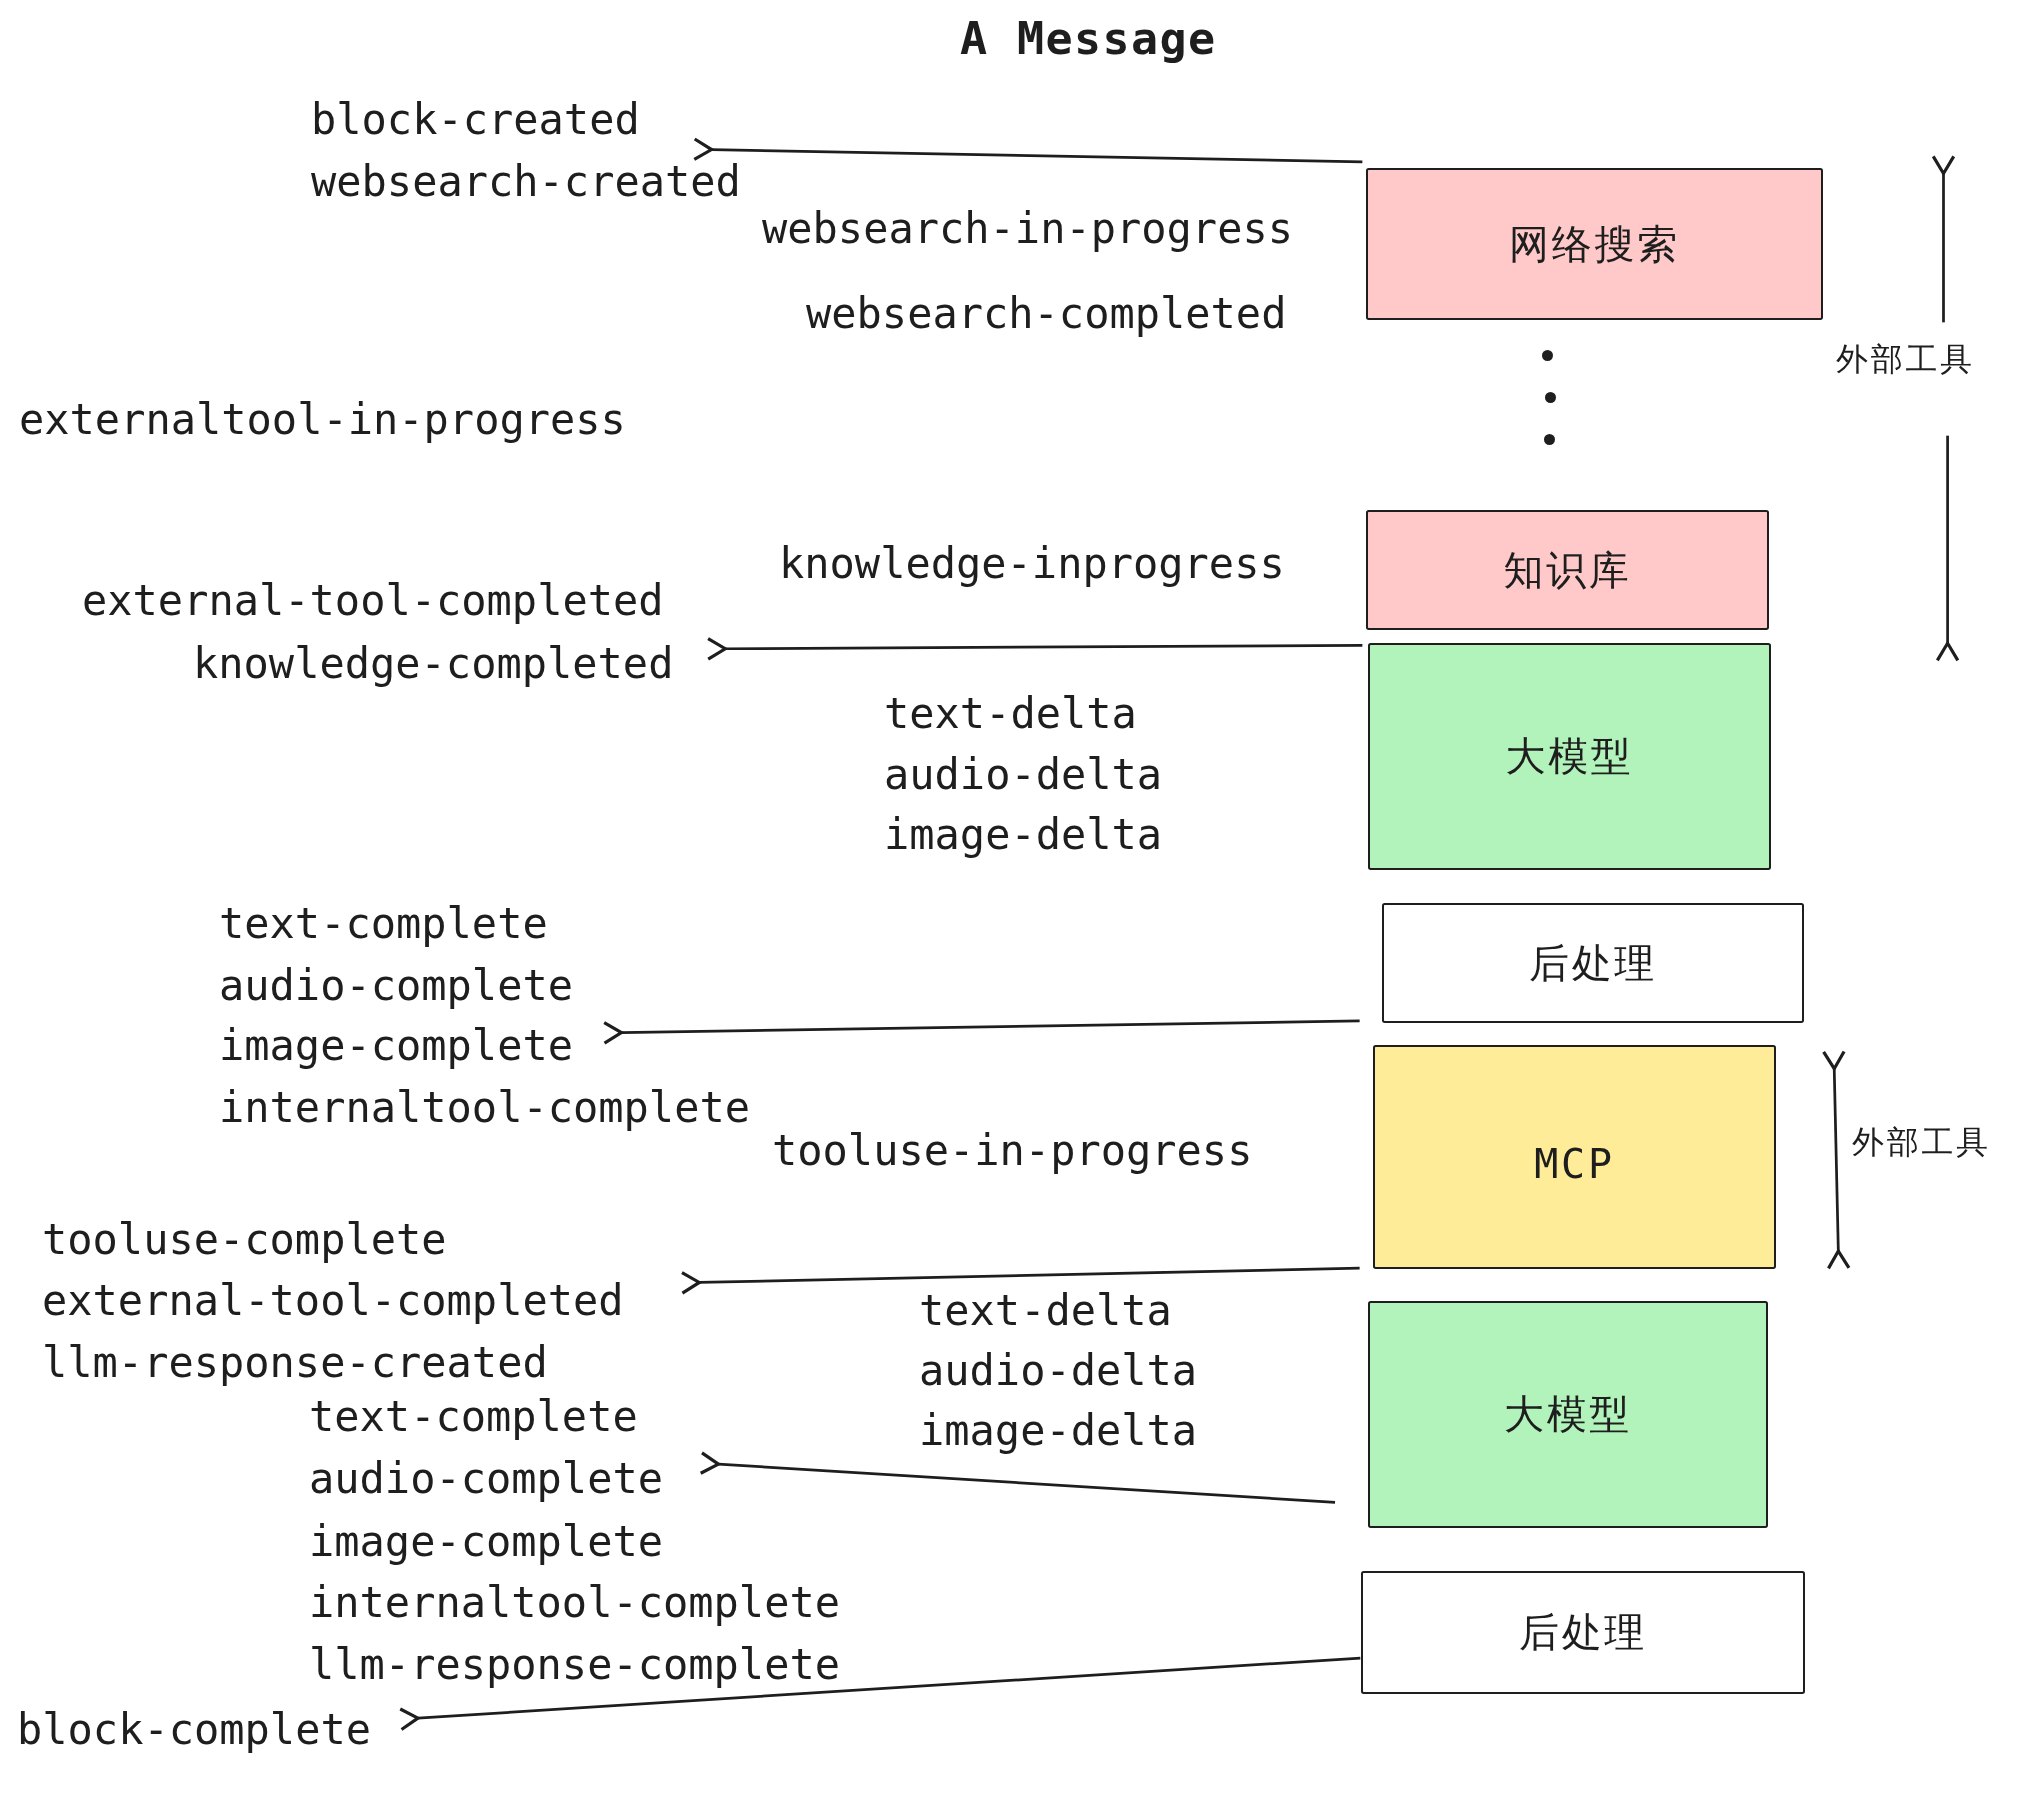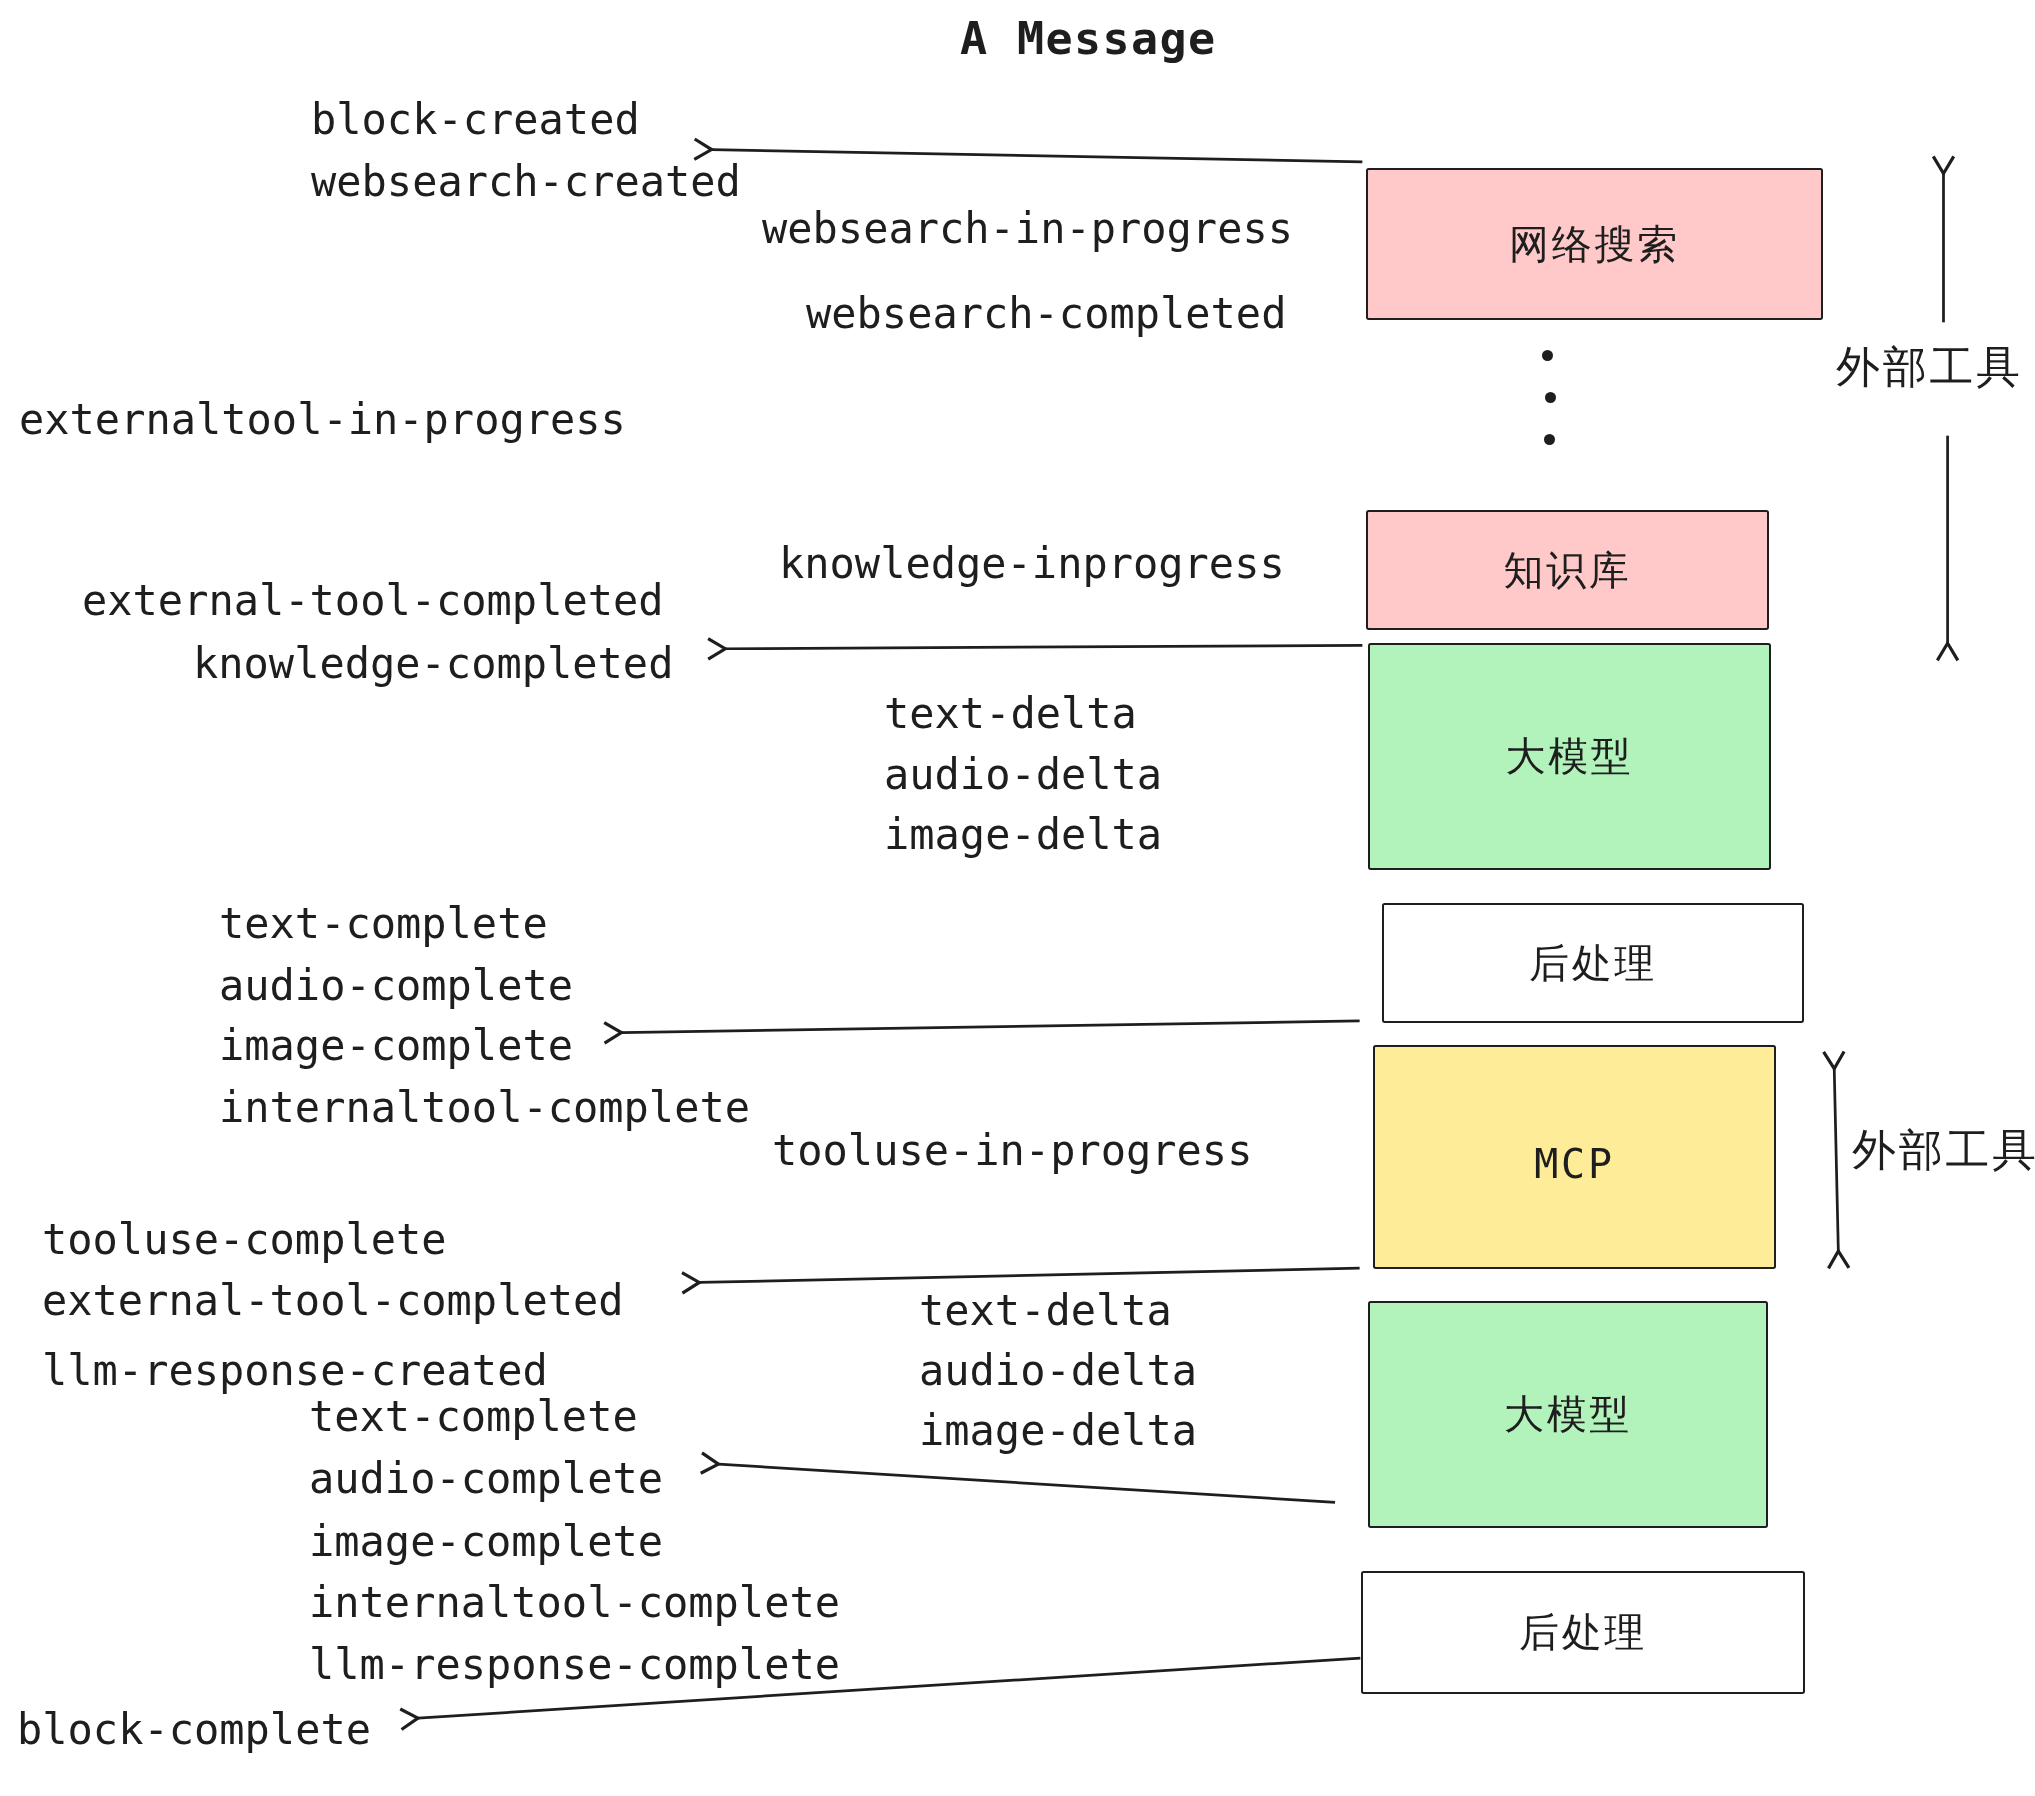--- a/index.html
+++ b/index.html
@@ -36,21 +36,21 @@
     box-sizing: border-box;
   }
   .box .box-label {
     font-size: 40px;
     font-family: "DejaVu Sans", "DejaVu Sans Mono", sans-serif;
     letter-spacing: 2.7px;
     white-space: nowrap;
   }
   .cjk {
     position: absolute;
-    font-size: 44px;
+    font-size: 32px;
     font-family: "DejaVu Sans", sans-serif;
     letter-spacing: 2.7px;
     white-space: nowrap;
   }
   .dot {
     position: absolute;
     width: 11px;
     height: 11px;
     border-radius: 50%;
     background: #1e1e1e;
@@ -85,21 +85,21 @@
 
   <div class="evt" style="left:219px;  top:900px;">text-complete</div>
   <div class="evt" style="left:219px;  top:962px;">audio-complete</div>
   <div class="evt" style="left:219px;  top:1022px;">image-complete</div>
   <div class="evt" style="left:219px;  top:1084px;">internaltool-complete</div>
 
   <div class="evt" style="left:772px; top:1127px;">tooluse-in-progress</div>
 
   <div class="evt" style="left:42px;   top:1216px;">tooluse-complete</div>
   <div class="evt" style="left:42px;   top:1277px;">external-tool-completed</div>
-  <div class="evt" style="left:42px;   top:1339px;margin-top:8px;">llm-response-created</div>
+  <div class="evt" style="left:42px;   top:1339px;">llm-response-created</div>
 
   <div class="evt" style="left:919px; top:1287px;">text-delta</div>
   <div class="evt" style="left:919px; top:1347px;">audio-delta</div>
   <div class="evt" style="left:919px; top:1407px;">image-delta</div>
 
   <div class="evt" style="left:309px;  top:1393px;">text-complete</div>
   <div class="evt" style="left:309px;  top:1455px;">audio-complete</div>
   <div class="evt" style="left:309px;  top:1518px;">image-complete</div>
   <div class="evt" style="left:309px;  top:1579px;">internaltool-complete</div>
   <div class="evt" style="left:309px;  top:1641px;">llm-response-complete</div>

